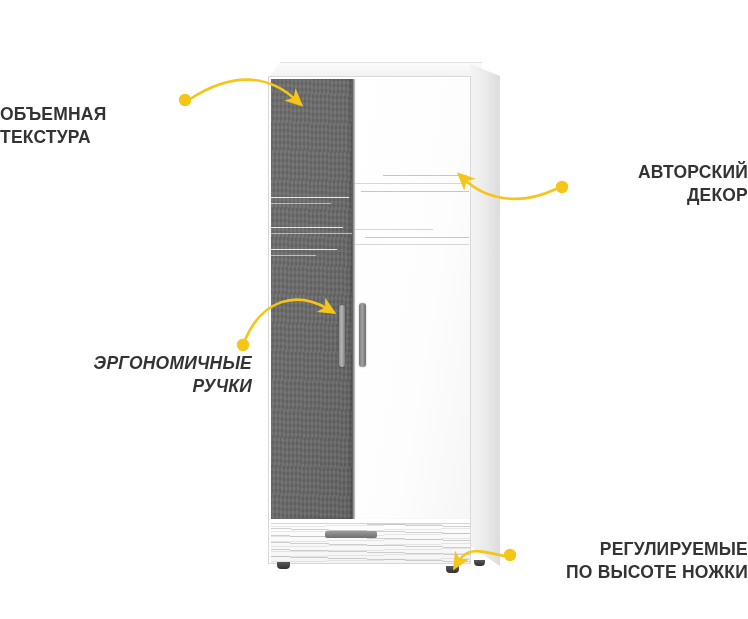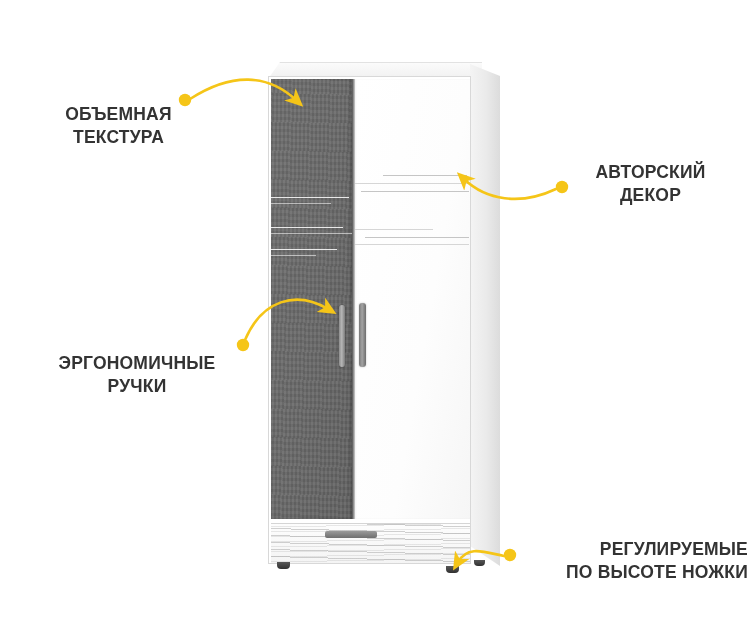--- a/index.html
+++ b/index.html
@@ -183,23 +183,23 @@
   
   .callout-label {
     position: absolute;
     color: #333333;
     font-size: 17.5px;
     font-weight: 700;
     line-height: 1.33;
     letter-spacing: .2px;
     white-space: pre-line;
   }
-  .label-texture   { left: 0;   top: 103px; width: 237px; text-align: center; }
-  .label-decor     { left: 553px; top: 161px; width: 195px; text-align: center; }
-  .label-handles   { left: 11px;   top: 352px; width: 252px; text-align: center; }
+  .label-texture   { left: 0;   top: 103px; width: 237px; text-align: left; }
+  .label-decor     { left: 553px; top: 161px; width: 195px; text-align: right; }
+  .label-handles   { left: 0;   top: 352px; width: 252px; text-align: right; font-style: italic; }
   .label-legs      { left: 524px; top: 538px; width: 224px; text-align: right; }
 
   #arrows {
     position: absolute;
     left: 0;
     top: 0;
     width: 748px;
     height: 619px;
     pointer-events: none;
   }

